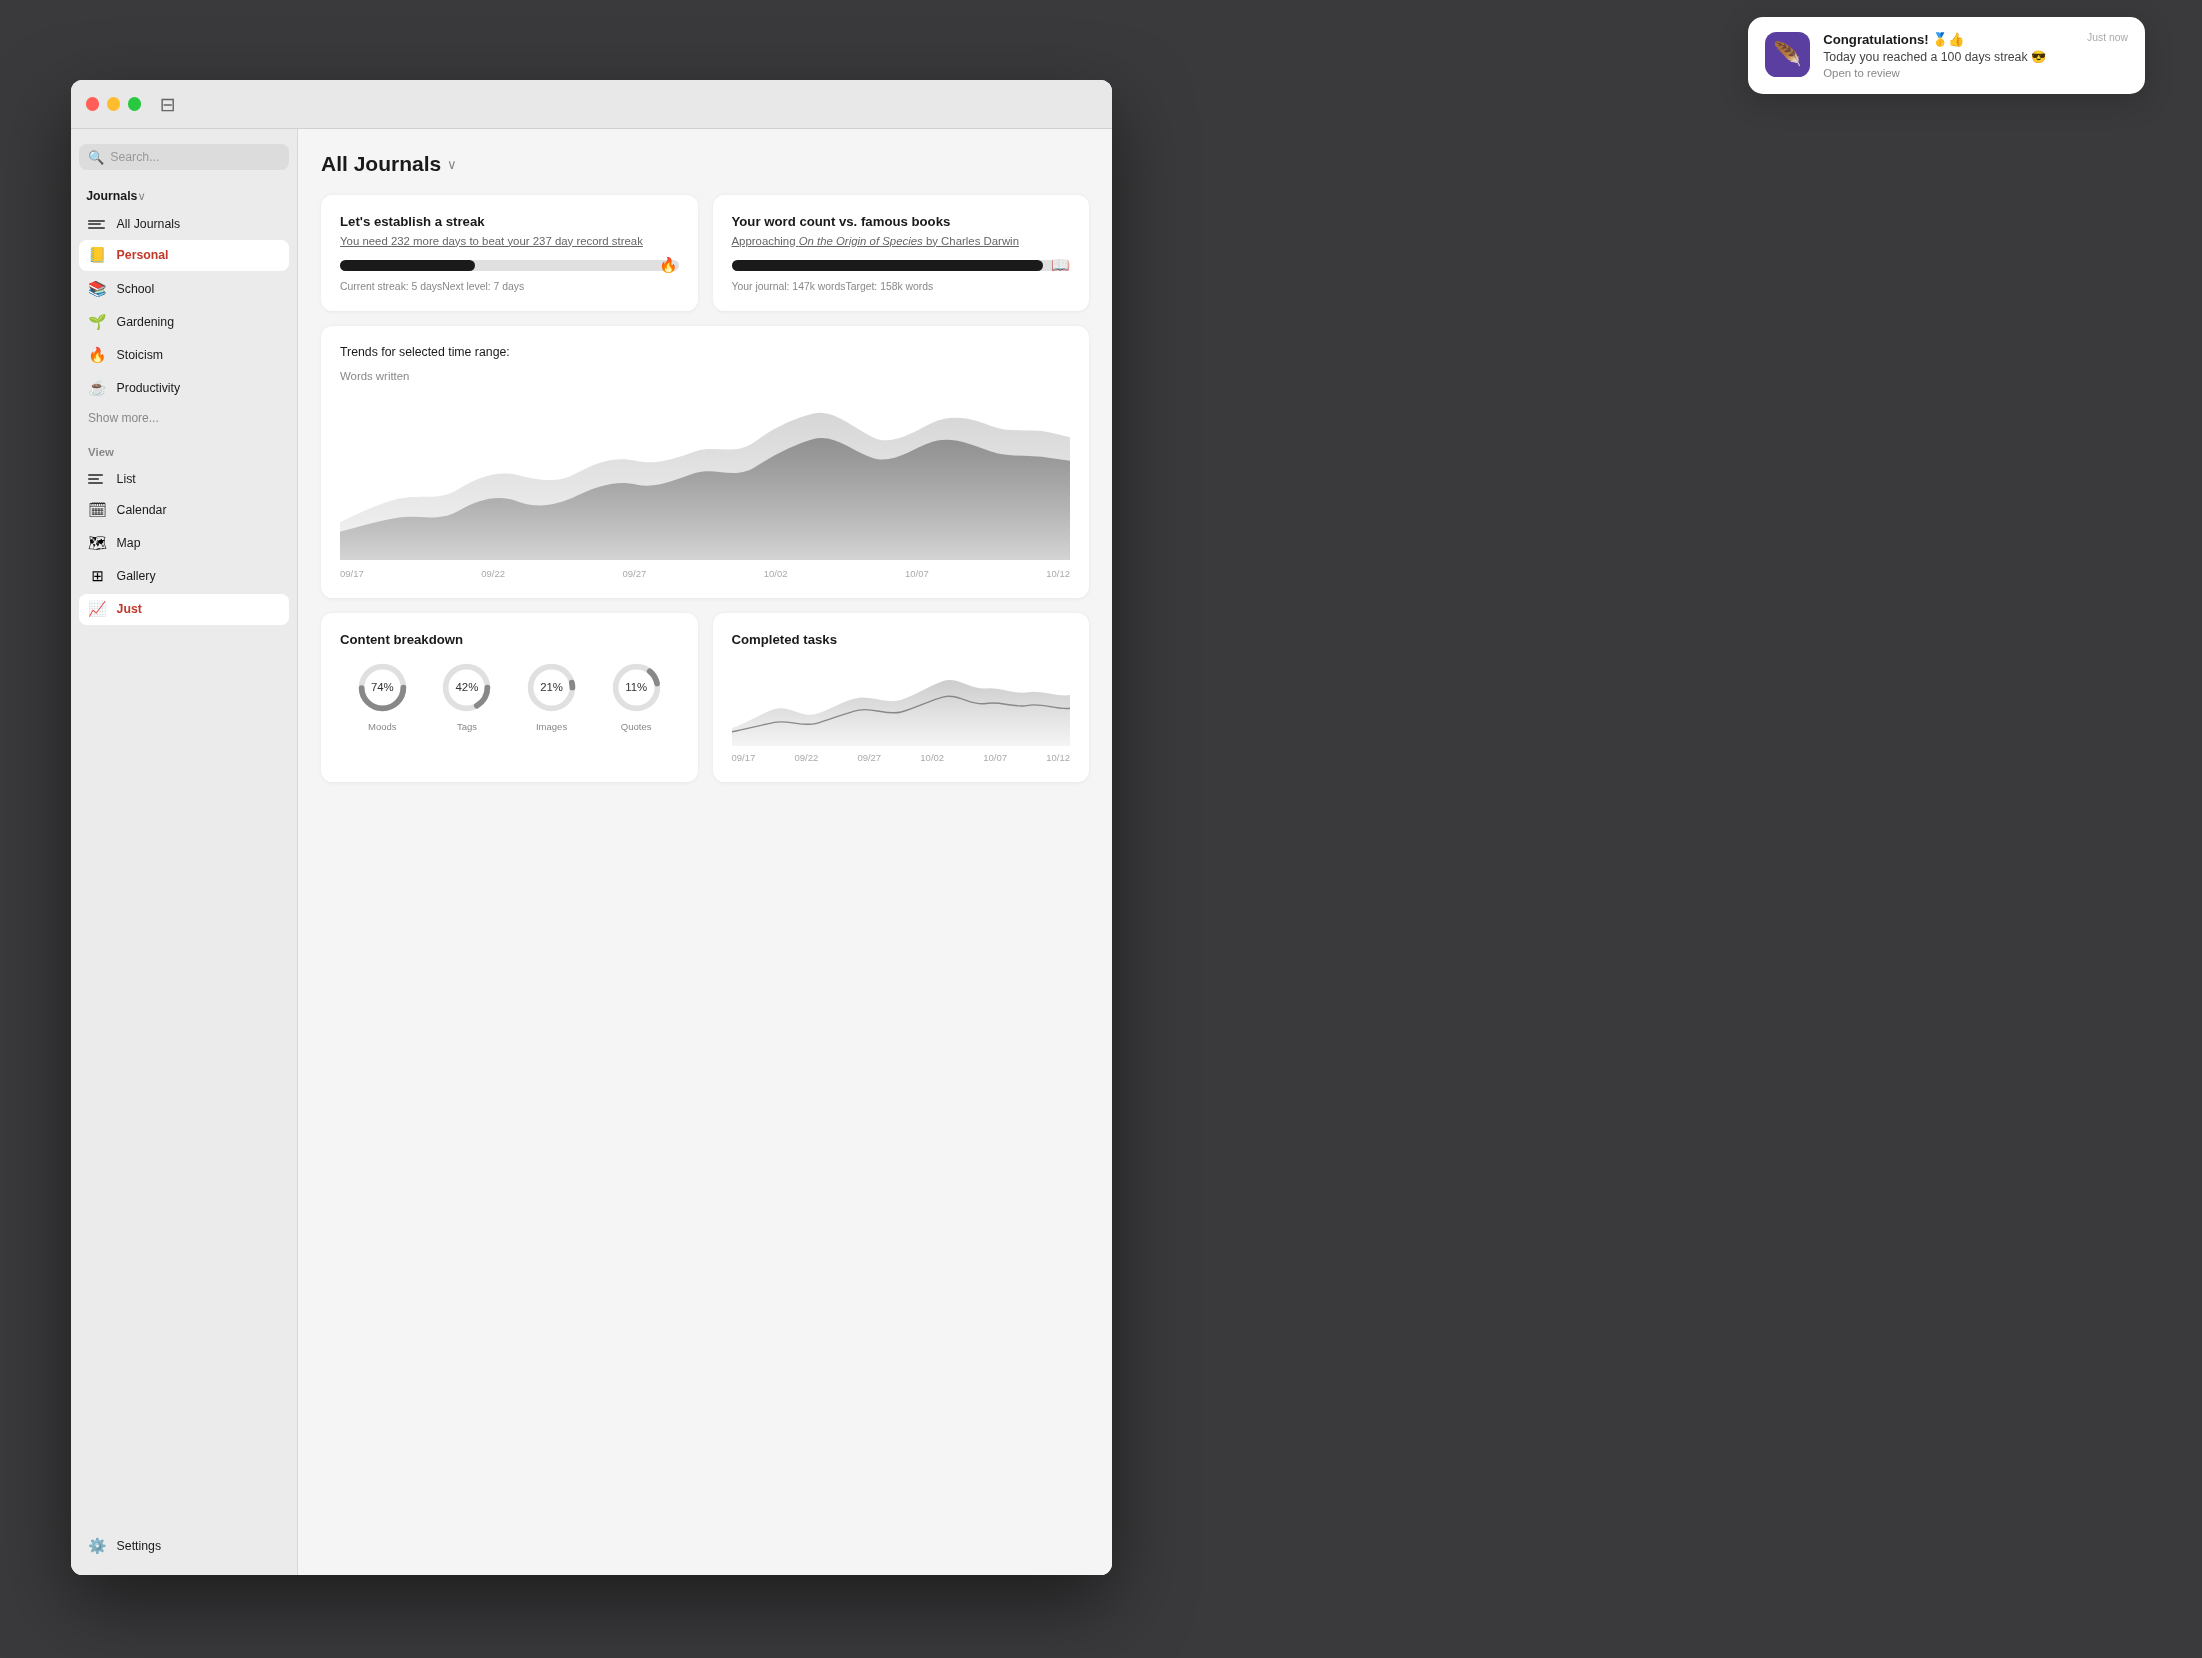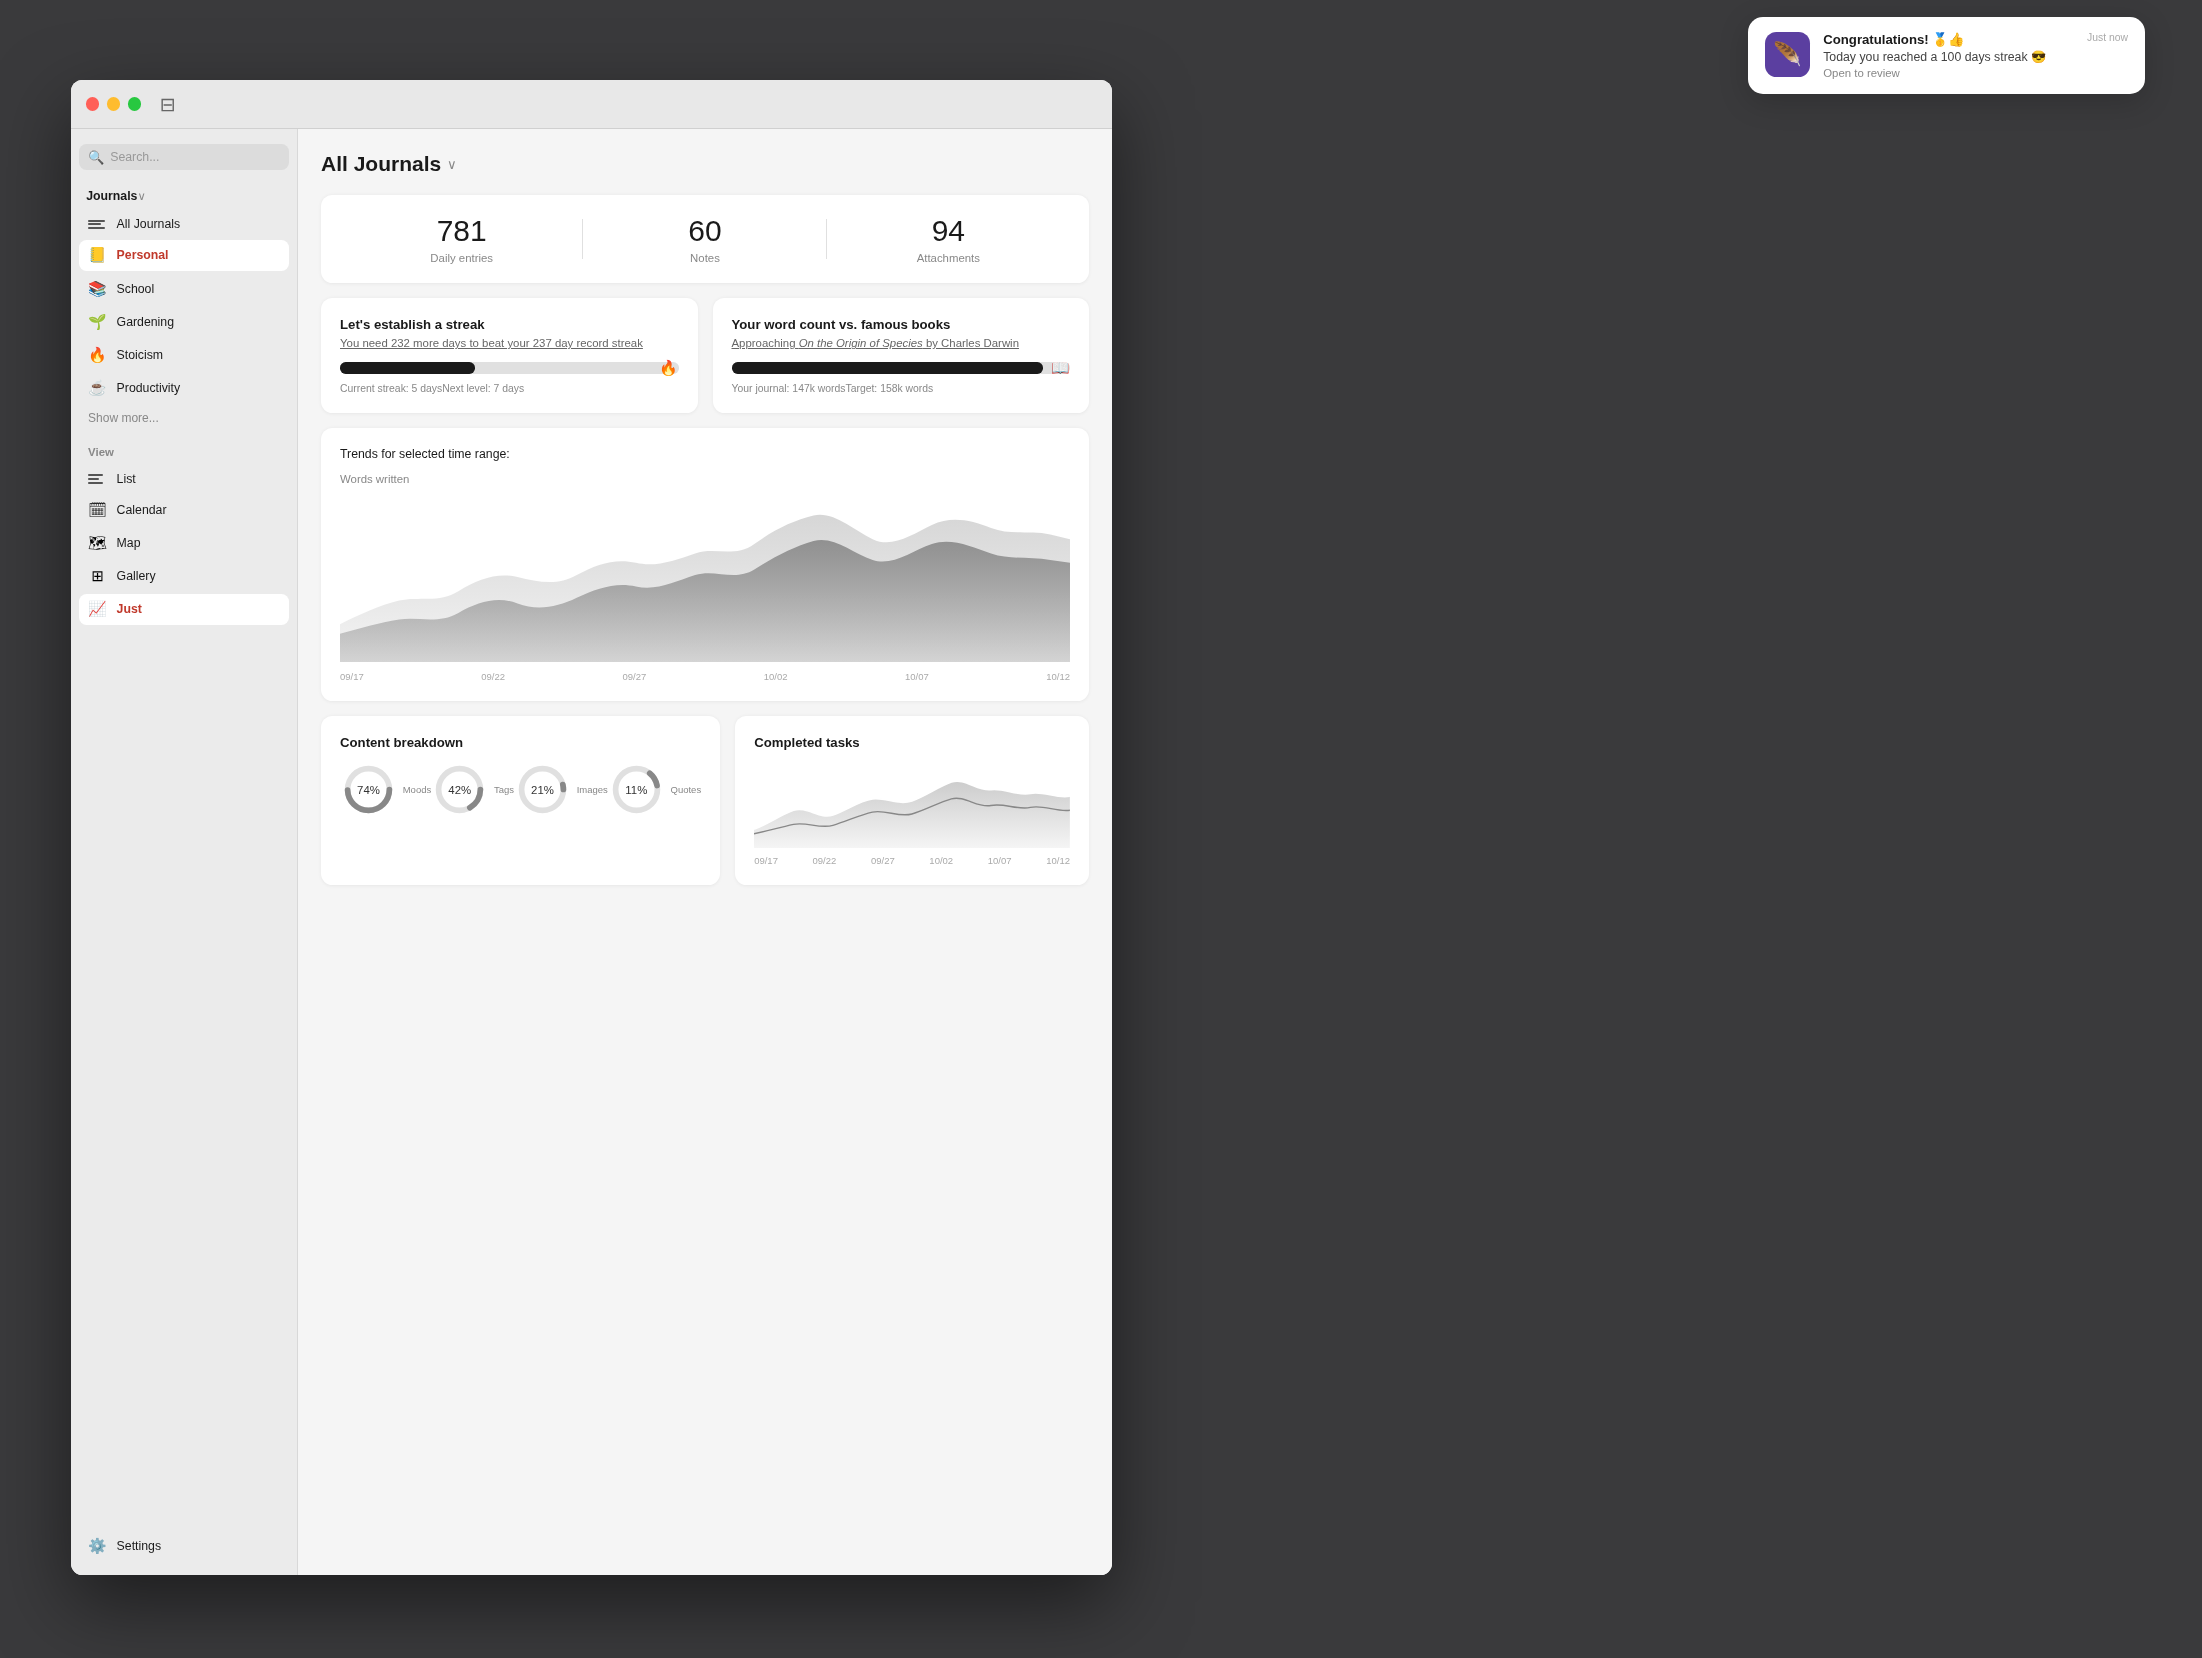--- a/index.html
+++ b/index.html
@@ -387,21 +387,21 @@
     
     .breakdown-circles {
       display: flex;
       justify-content: space-around;
       align-items: center;
       margin-top: 11.4px;
     }
 
     .circle-item {
       display: flex;
-      flex-direction: row;
+      flex-direction: column;
       align-items: center;
       gap: 5.7px;
     }
 
     .donut {
       position: relative;
       width: 57px;
       height: 57px;
     }
 
@@ -612,34 +612,20 @@
 
     </div>
 
     <div class="main-content">
 
       <div class="main-header">
         <span class="main-title">All Journals</span>
         <span class="main-title-chevron">∨</span>
       </div>
 
-      <div class="stats-row">
-        <div class="stat-item">
-          <span class="stat-value">781</span>
-          <div class="stat-label">Daily entries</div>
-        </div>
-        <div class="stat-item">
-          <span class="stat-value">60</span>
-          <div class="stat-label">Notes</div>
-        </div>
-        <div class="stat-item">
-          <span class="stat-value">94</span>
-          <div class="stat-label">Attachments</div>
-        </div>
-      </div>
 
       <div class="two-col">
 
         <div class="card">
           <div class="card-title">Let's establish a streak</div>
           <div class="card-subtitle">You need 232 more days to beat your 237 day record streak</div>
           <div class="progress-bar-container">
             <div class="progress-bar-fill" id="streak-fill" style="width: 40%;"></div>
             <span class="progress-bar-icon">🔥</span>
           </div>

